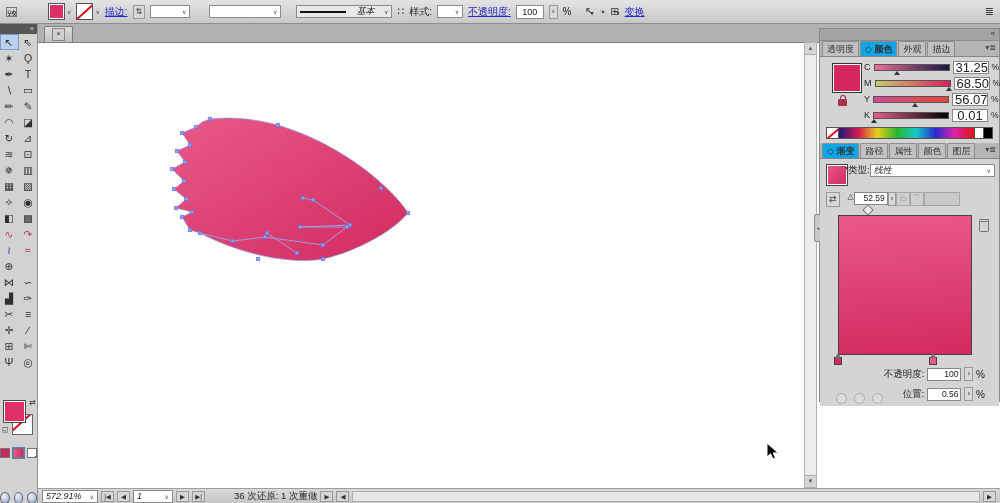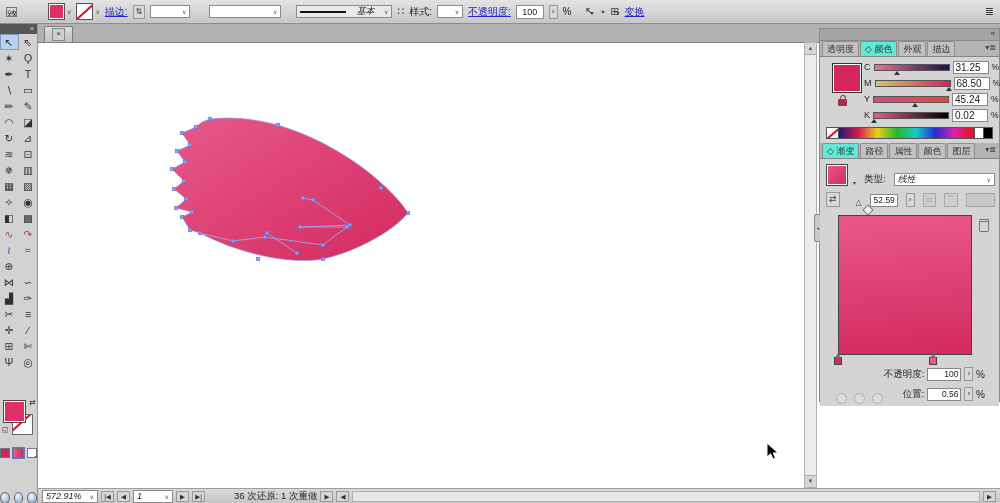--- a/index.html
+++ b/index.html
@@ -56,46 +56,46 @@
   
   .vscroll{position:absolute;left:804px;top:42px;width:13px;bottom:15px;background:#ececec;border:1px solid #b2b2b2;box-sizing:border-box;z-index:3}
   .vs-arrow{height:11px;background:#d6d6d6;border-bottom:1px solid #ababab;font-size:6px;color:#555;text-align:center;line-height:11px}
   .vs-arrow.down{position:absolute;bottom:0;left:0;right:0;border-bottom:none;border-top:1px solid #ababab}
   
   .dock{position:absolute;right:0;top:28px;width:181px;height:374px;background:#cfcfcf;border:1px solid #8a8a8a;box-sizing:border-box;z-index:7}
   .dock-head{height:11px;background:#a3a3a3;border-bottom:1px solid #8a8a8a;text-align:right;font-size:8px;line-height:10px;color:#333;padding:0 4px}
   .dock-grip{position:absolute;left:-6px;top:185px;width:6px;height:26px;background:#c9c9c9;border:1px solid #8a8a8a;border-right:none;border-radius:3px 0 0 3px;font-size:5px;line-height:26px;color:#555;text-align:center}
   .ptabs{height:15px;background:#b5b5b5;display:flex;align-items:flex-end;padding-left:2px;border-bottom:1px solid #858585;position:relative}
   .ptab{font-size:9px;padding:1px 4px 0;background:#c1c1c1;border:1px solid #8d8d8d;border-bottom:none;margin-right:1px;color:#333;border-radius:2px 2px 0 0;white-space:nowrap}
-  .ptab.on{background:#5eead4;font-weight:normal}
+  .ptab.on{background:#0ea5e9;font-weight:bold}
   .pmenu{position:absolute;right:3px;top:2px;font-size:8px;color:#444}
   .pcontent{position:relative;background:#d4d4d4}
   .g1c{height:86px}
   .cswatch{position:absolute;left:12px;top:6px;width:28px;height:28px;background:#d4285c;border:1px solid #333;box-shadow:inset 0 0 0 1px #fff}
   .lock{position:absolute;left:18px;top:42px;width:9px;height:7px;background:#a2344c;border-radius:1px}
   .lock::before{content:"";position:absolute;left:1.5px;top:-4px;width:4px;height:4px;border:1.5px solid #a2344c;border-bottom:none;border-radius:3px 3px 0 0}
   .sliders{position:absolute;left:44px;top:2px;right:2px}
   .srow{display:flex;align-items:center;height:16px;gap:3px}
   .slbl{width:8px;font-size:9px;text-align:center}
   .strack{position:relative;width:76px;height:7px;border:1px solid #555;box-sizing:border-box;flex:none}
   .track-C{background:linear-gradient(to right,#ef709a,#17173f)}
   .track-M{background:linear-gradient(to right,#c6cc6d,#dd1f5b)}
   .track-Y{background:linear-gradient(to right,#cf4b90,#e24a39)}
   .track-K{background:linear-gradient(to right,#e75f89,#000)}
   .ptr{position:absolute;bottom:-5px;width:0;height:0;margin-left:-3px;border-left:3px solid transparent;border-right:3px solid transparent;border-bottom:4px solid #333}
-  .sval{width:30px;background:#fff;border:1px solid #888;font-size:10px;text-align:left;padding:0 2px;height:11px;line-height:11px;flex:none}
+  .sval{width:30px;background:#fff;border:1px solid #888;font-size:13px;text-align:center;padding:0 2px;height:11px;line-height:11px;flex:none}
   .spct{font-size:8.5px}
   .spectrum-row{position:absolute;left:6px;right:6px;bottom:4px;height:12px;display:flex}
   .none-sw{width:13px;height:12px;background:#fff;border:1px solid #555;box-sizing:border-box;position:relative;overflow:hidden}
   .none-sw::after{content:"";position:absolute;left:-3px;top:4px;width:20px;border-top:2px solid #d12;transform:rotate(-40deg)}
   .spectrum{flex:1;border:1px solid #555;border-left:none;background:linear-gradient(to right,#1a1a7a,#d5184f,#e8d21d,#27b52a,#15c9c9,#2a2ad0,#e020a8,#e01414)}
   .sw-white{width:9px;height:12px;background:#fff;border:1px solid #555;border-left:none;box-sizing:border-box}
   .sw-black{width:9px;height:12px;background:#000;border:1px solid #555;border-left:none;box-sizing:border-box}
   .g2c{height:247px}
-  .grow{position:absolute;left:6px;right:4px;display:flex;align-items:flex-end;gap:8px}
+  .grow{position:absolute;left:6px;right:4px;display:flex;align-items:flex-start;gap:0}
   .gsw{width:20px;height:20px;background:linear-gradient(135deg,#e8598a,#d22a5e);border:1px solid #444;box-shadow:inset 0 0 0 1px #fff}
   .glbl{font-size:9.5px}
   .gcombo{flex:1}
   .revbtn{font-size:9px;color:#444;border:1px solid #999;background:#d9d9d9;padding:0 2px;height:13px;line-height:12px}
   .angsym{font-size:8px;color:#444;margin-left:8px}
   .gval{width:28px;background:#fff;border:1px solid #888;font-size:8.5px;text-align:right;padding:0 2px;height:11px;line-height:11px}
   .mini{font-size:8px;color:#9a9a9a;border:1px solid #aaa;background:#cfcfcf;padding:0 2px;height:12px;line-height:11px}
   .gdis{width:34px;height:12px;background:#c9c9c9;border:1px solid #a5a5a5}
   .gprev{position:absolute;left:18px;top:56px;width:132px;height:138px;border:1px solid #444}
   .gdiamond{position:absolute;top:47px;width:6px;height:6px;background:#f2f2f2;border:1px solid #777;transform:rotate(45deg)}
@@ -311,29 +311,29 @@
               <i class="ptr" style="left:99%"></i>
             </span>
             <span class="sval">68.50</span>
             <span class="spct">%</span>
           </div>
           <div class="srow">
             <span class="slbl">Y</span>
             <span class="strack track-Y">
               <i class="ptr" style="left:56%"></i>
             </span>
-            <span class="sval">45.24</span>
+            <span class="sval">56.07</span>
             <span class="spct">%</span>
           </div>
           <div class="srow">
             <span class="slbl">K</span>
             <span class="strack track-K">
               <i class="ptr" style="left:0%"></i>
             </span>
-            <span class="sval">0.02</span>
+            <span class="sval">0.01</span>
             <span class="spct">%</span>
           </div>
         </div>
       <div class="spectrum-row">
         <span class="none-sw"></span>
         <span class="spectrum"></span>
         <span class="sw-white"></span>
         <span class="sw-black"></span>
       </div>
     </div>

